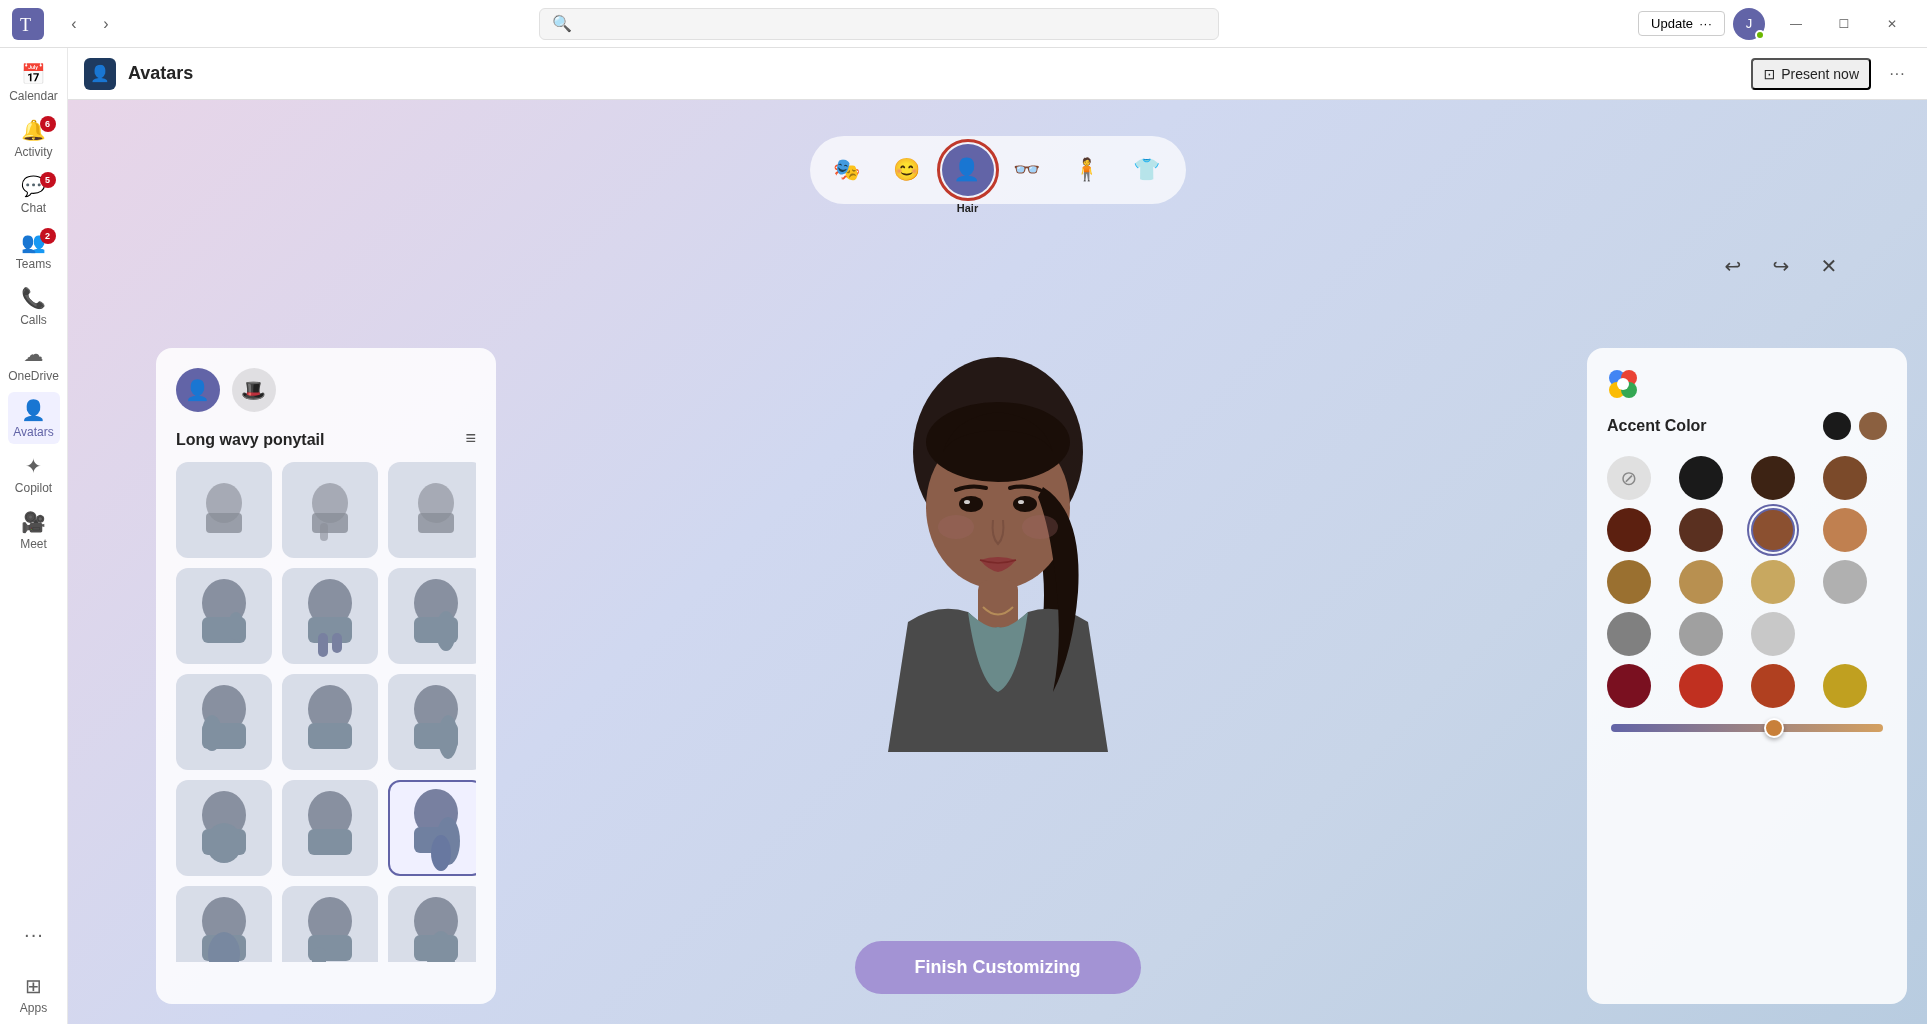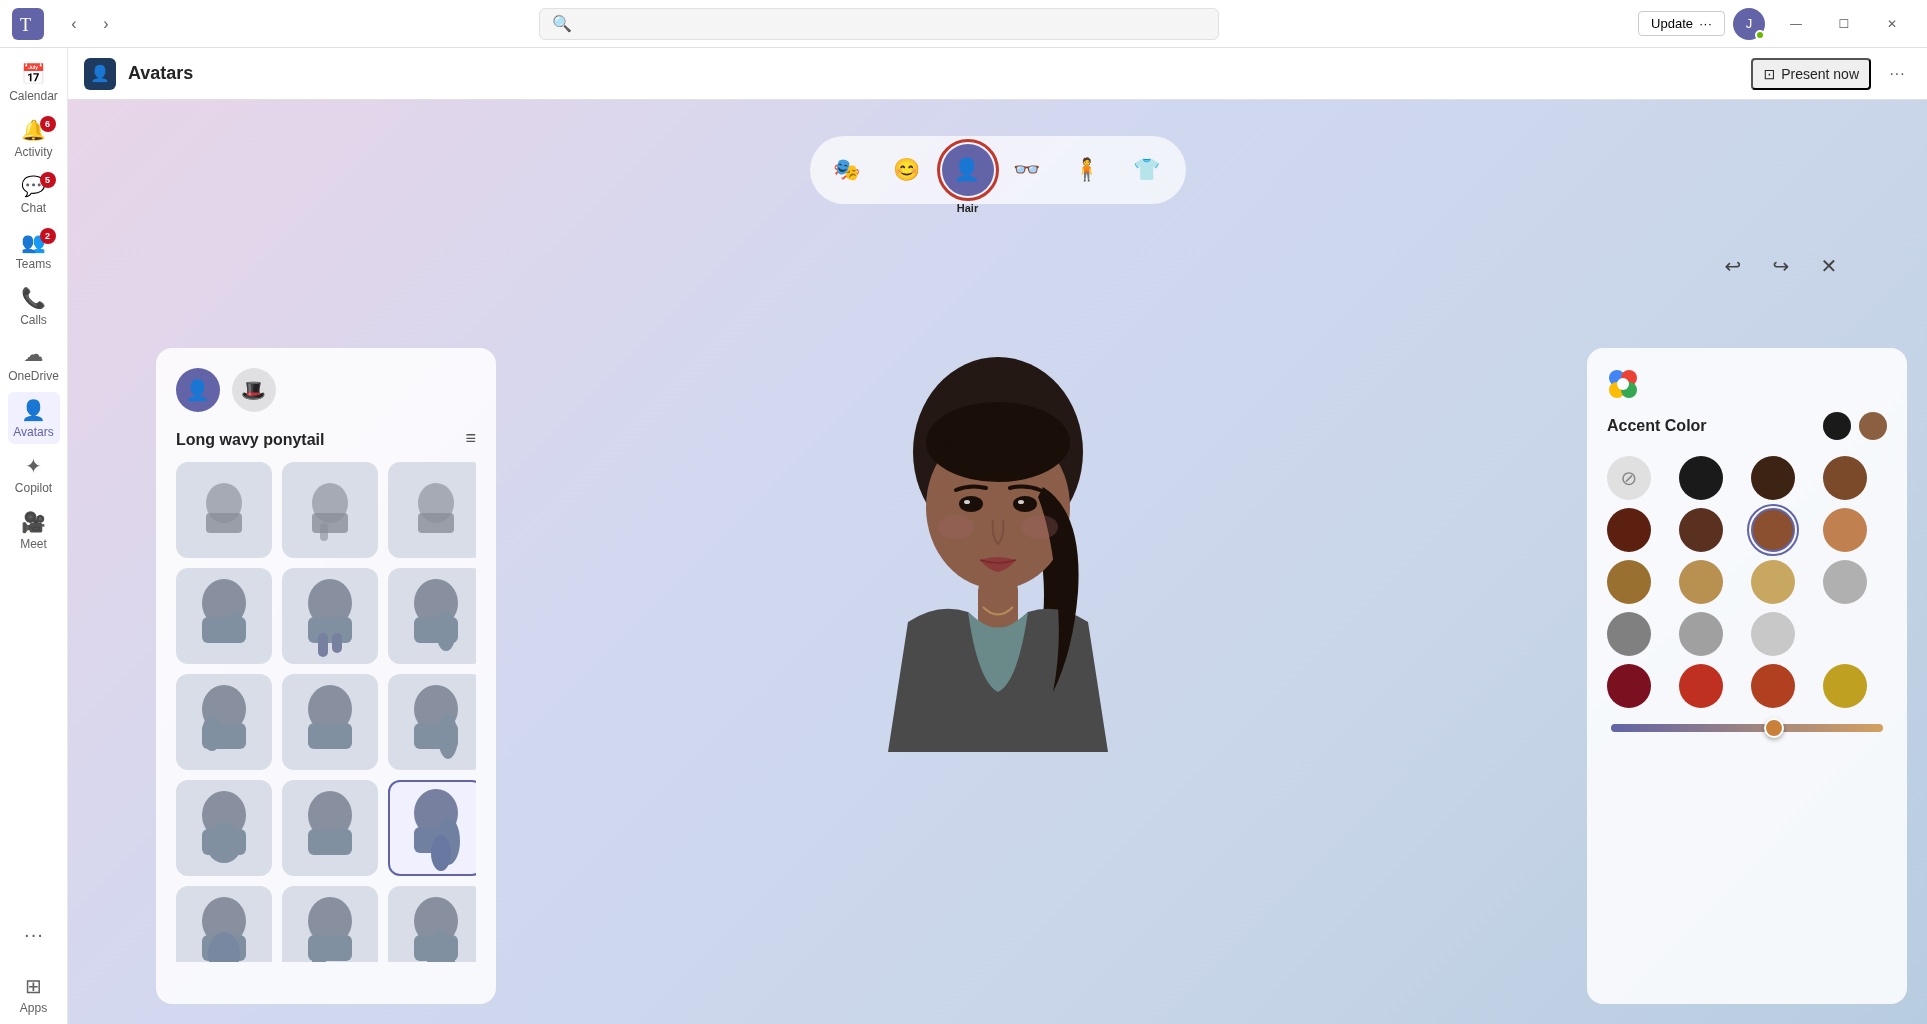--- a/index.html
+++ b/index.html
@@ -456,20 +456,21 @@
         <ellipse cx="232" cy="195" rx="18" ry="12" fill="#a06868" opacity="0.3"></ellipse>
 
         <ellipse cx="159" cy="170" rx="3" ry="2" fill="#fff" opacity="0.8"></ellipse>
         <ellipse cx="213" cy="170" rx="3" ry="2" fill="#fff" opacity="0.8"></ellipse>
 
         <path d="M175 275 Q190 290 205 275" stroke="#c8a060" stroke-width="2" fill="none" opacity="0.7"></path>
       </svg>
     </div>
   </div>
 
+  <button class="finish-btn">Finish Customizing</button>
 
   <div class="right-panel">
 
     <div class="color-logo">
       <svg width="32" height="32" viewBox="0 0 32 32">
         <circle cx="10" cy="10" r="8" fill="#4285F4"></circle>
         <circle cx="22" cy="10" r="8" fill="#EA4335"></circle>
         <circle cx="10" cy="22" r="8" fill="#FBBC05"></circle>
         <circle cx="22" cy="22" r="8" fill="#34A853"></circle>
         <circle cx="16" cy="16" r="6" fill="#fff"></circle>

